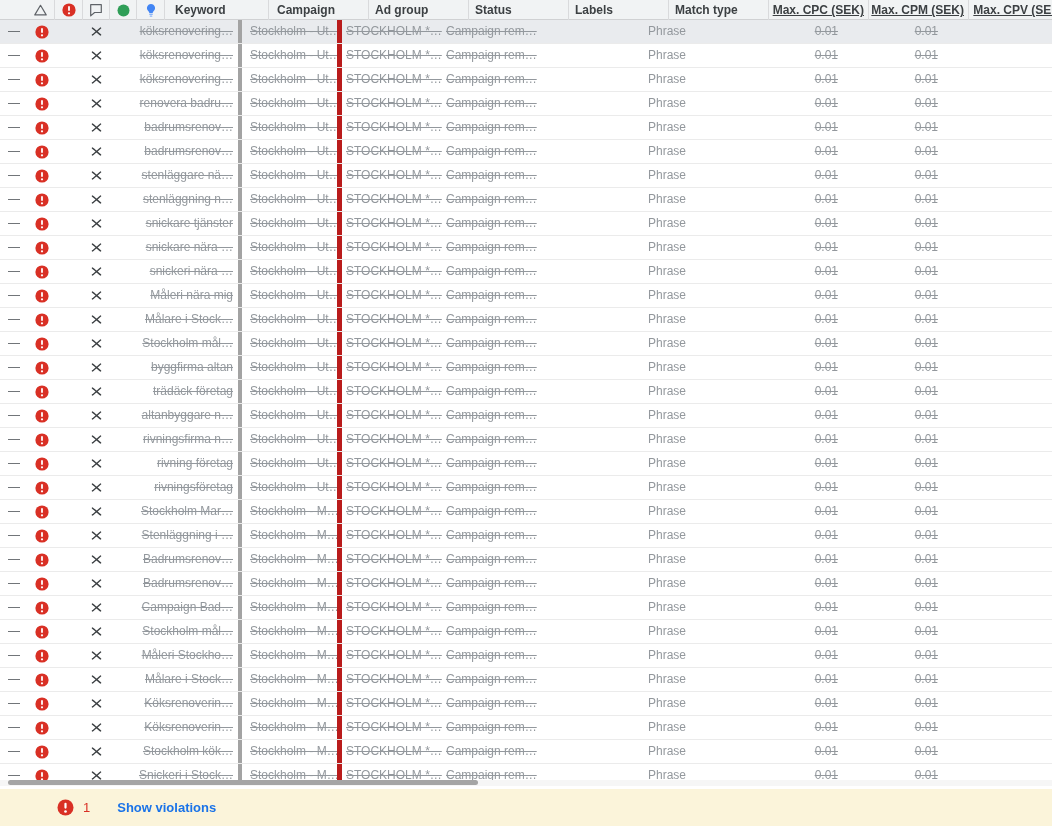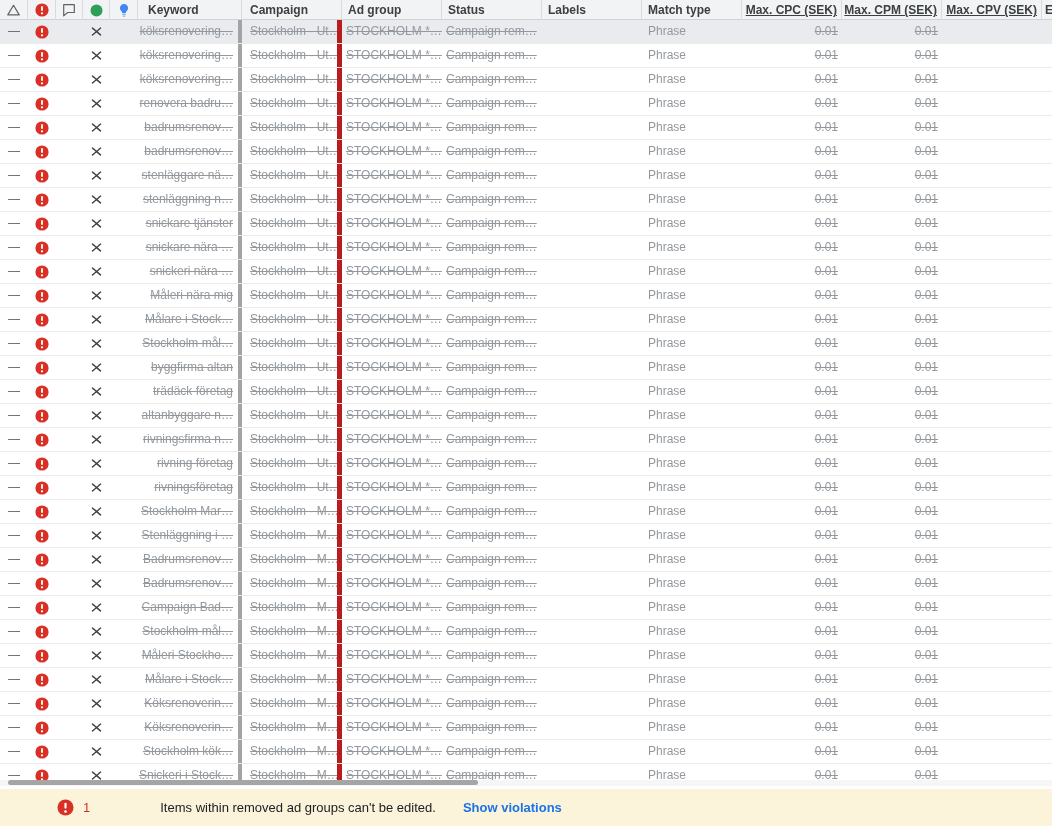--- a/index.html
+++ b/index.html
@@ -18,20 +18,21 @@
     align-items: center;
   }
   
   .header {
     height: 20px;
     background: #f1f3f4;
     border-bottom: 1px solid #d0d1d3;
     font-size: 12px;
     font-weight: bold;
     color: #3c4043;
+    padding-left: 27px;
   }
   .hcell {
     height: 20px;
     display: flex;
     align-items: center;
     border-right: 1px solid #d9dadc;
     overflow: hidden;
     white-space: nowrap;
     padding-left: 6px;
   }
@@ -1098,17 +1099,16 @@
     <div class="thumb"></div>
   </div>
 
   <div class="violations-bar">
     <svg class="v-icon" width="17" height="17" viewBox="0 0 14 14">
         <circle cx="7" cy="7" r="6.6" fill="#d93025"></circle>
         <rect x="6.1" y="3" width="1.8" height="5" rx="0.9" fill="#fff"></rect>
         <circle cx="7" cy="10.3" r="1.1" fill="#fff"></circle>
       </svg>
     <span class="v-count">1</span>
-    <span class="v-msg">Items within removed ad groups can't be edited.</span>
     <a class="v-link">Show violations</a>
   </div>
 
 </div>
 
 </body></html>

